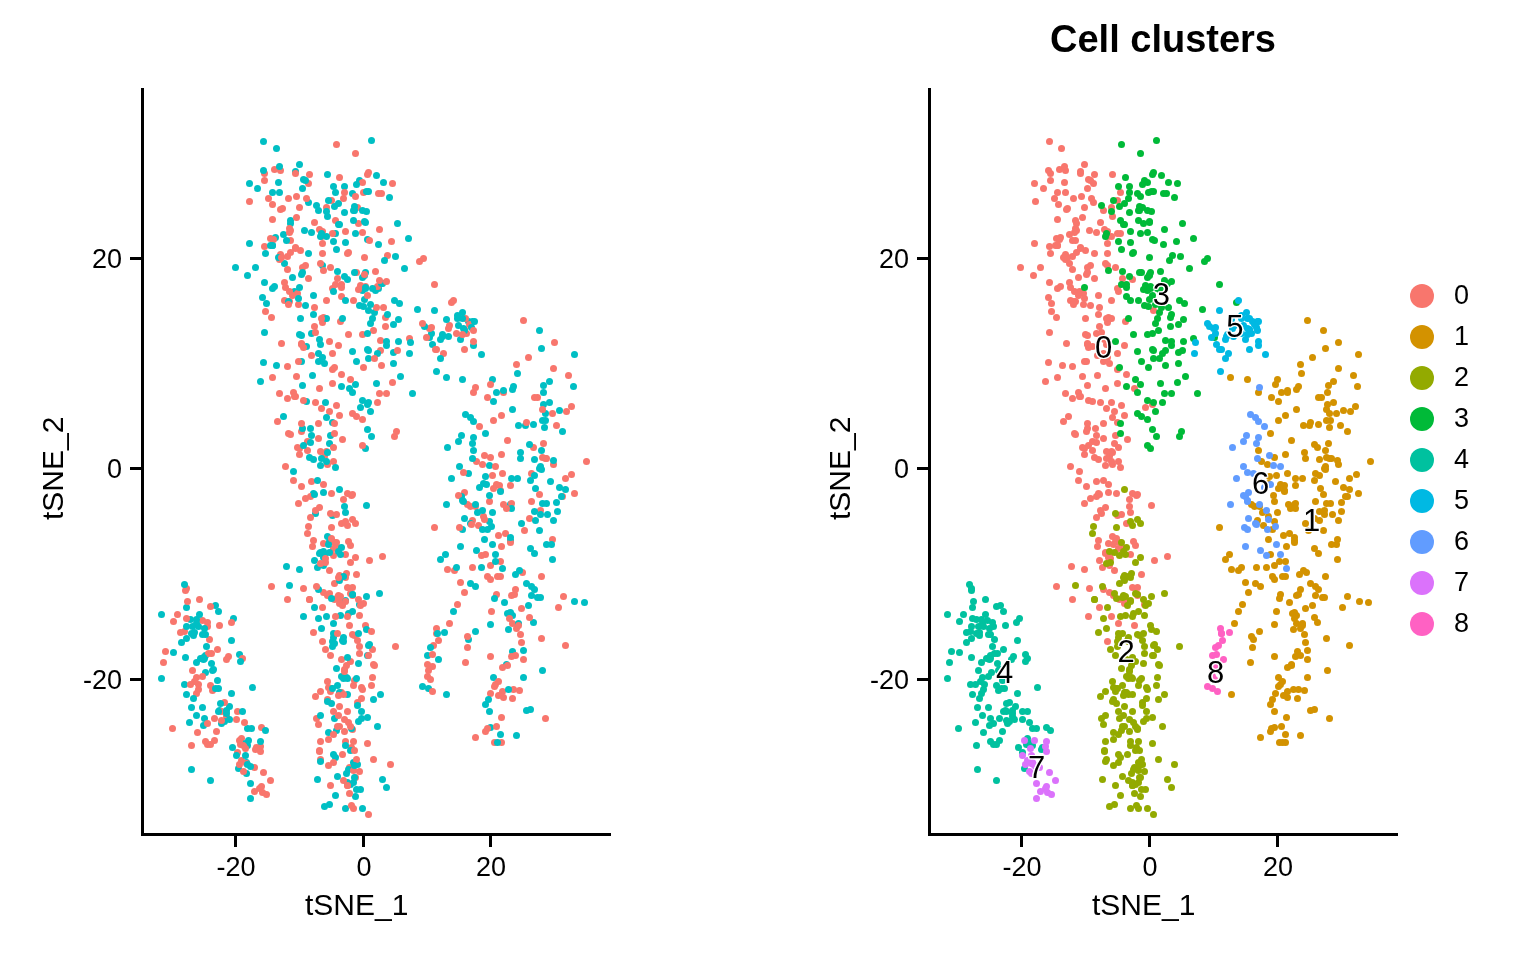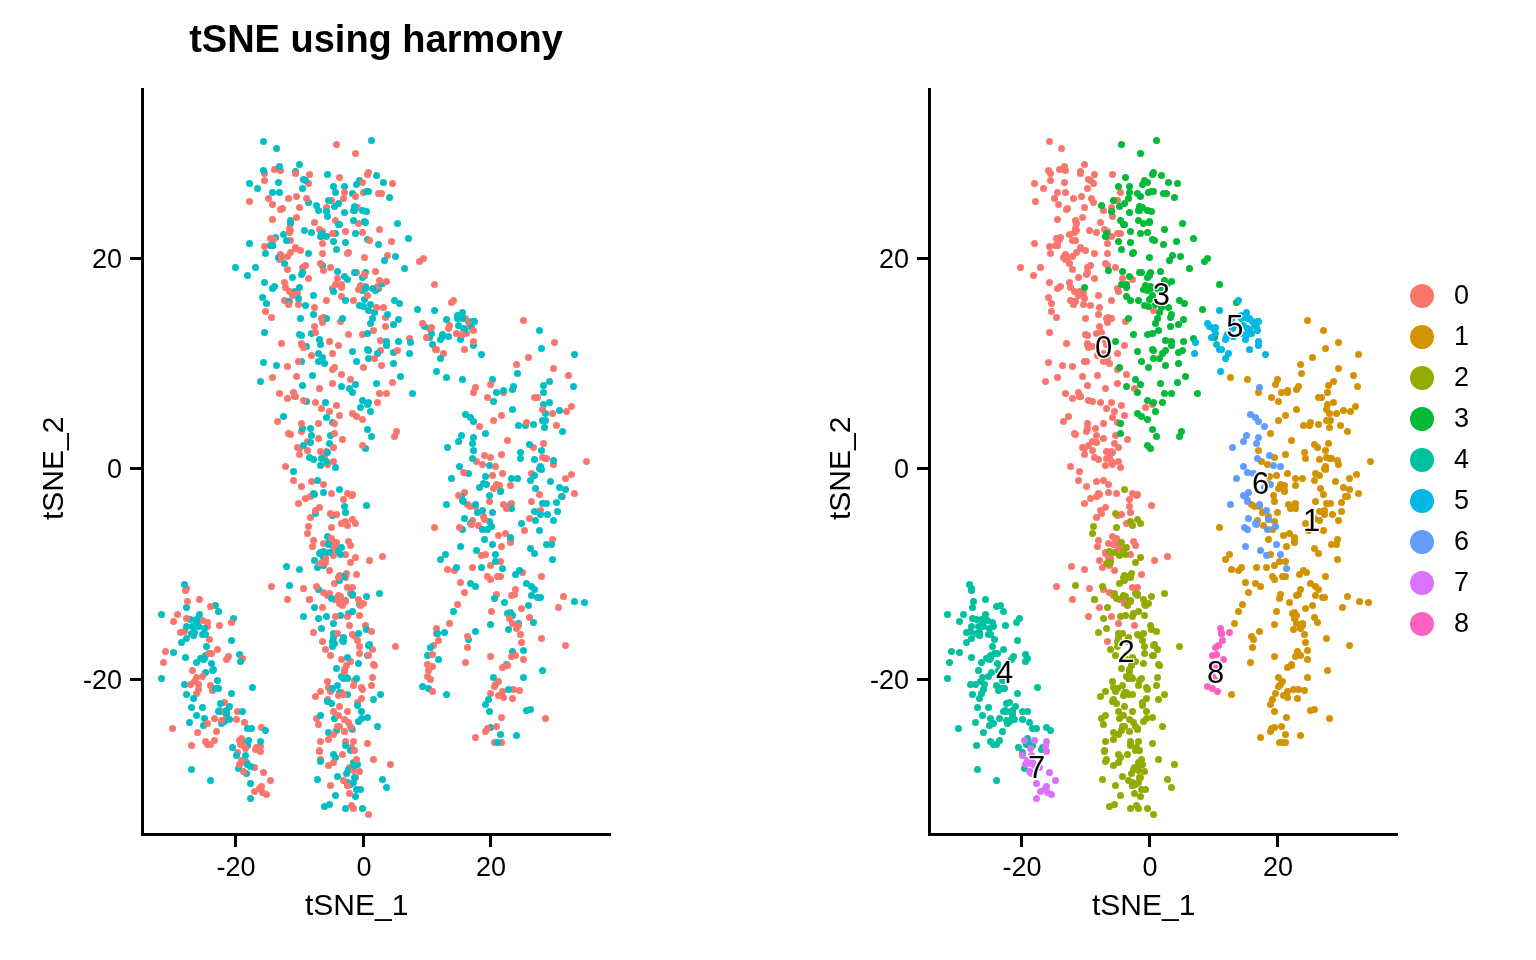--- a/index.html
+++ b/index.html
@@ -50,21 +50,20 @@
       1px 1px 0 #fff,-1px 1px 0 #fff,1px -1px 0 #fff,-1px -1px 0 #fff;
   }
 </style>
 </head>
 <body>
 
 <div id="figure">
 
   <div class="panel" style="left:0;top:0;width:740px;height:960px;">
 
-    <div class="panel-title" style="left:141px;top:18px;width:470px;font-size:38px;">tSNE using harmony</div>
 
     <div class="axis-line" style="left:141px;top:88px;width:3px;height:748px;"></div>
 
     <div class="axis-line" style="left:141px;top:833px;width:470px;height:3px;"></div>
 
     <div class="tick" style="left:130px;top:257px;width:11px;height:3px;"></div>
     <div class="tick" style="left:130px;top:467px;width:11px;height:3px;"></div>
     <div class="tick" style="left:130px;top:678px;width:11px;height:3px;"></div>
 
     <div class="tick-label y" style="left:30px;top:244px;width:92px;">20</div>
@@ -1253,20 +1252,21 @@
         <div class="pt" style="left: 300.6px; top: 544.7px; background: rgb(0, 191, 196);"></div>
         <div class="pt" style="left: 292.2px; top: 540.9px; background: rgb(248, 118, 109);"></div>
         <div class="pt" style="left: 294.2px; top: 552.7px; background: rgb(248, 118, 109);"></div>
         <div class="pt" style="left: 293.1px; top: 545.9px; background: rgb(0, 191, 196);"></div>
       </div>
   </div>
 
 
   <div class="panel" style="left:0;top:0;width:1536px;height:960px;">
 
+    <div class="panel-title" style="left:928px;top:18px;width:470px;font-size:38px;">Cell clusters</div>
 
     <div class="axis-line" style="left:928px;top:88px;width:3px;height:748px;"></div>
     <div class="axis-line" style="left:928px;top:833px;width:470px;height:3px;"></div>
 
     <div class="tick" style="left:917px;top:257px;width:11px;height:3px;"></div>
     <div class="tick" style="left:917px;top:467px;width:11px;height:3px;"></div>
     <div class="tick" style="left:917px;top:678px;width:11px;height:3px;"></div>
 
     <div class="tick-label y" style="left:817px;top:244px;width:92px;">20</div>
     <div class="tick-label y" style="left:817px;top:454px;width:92px;">0</div>

